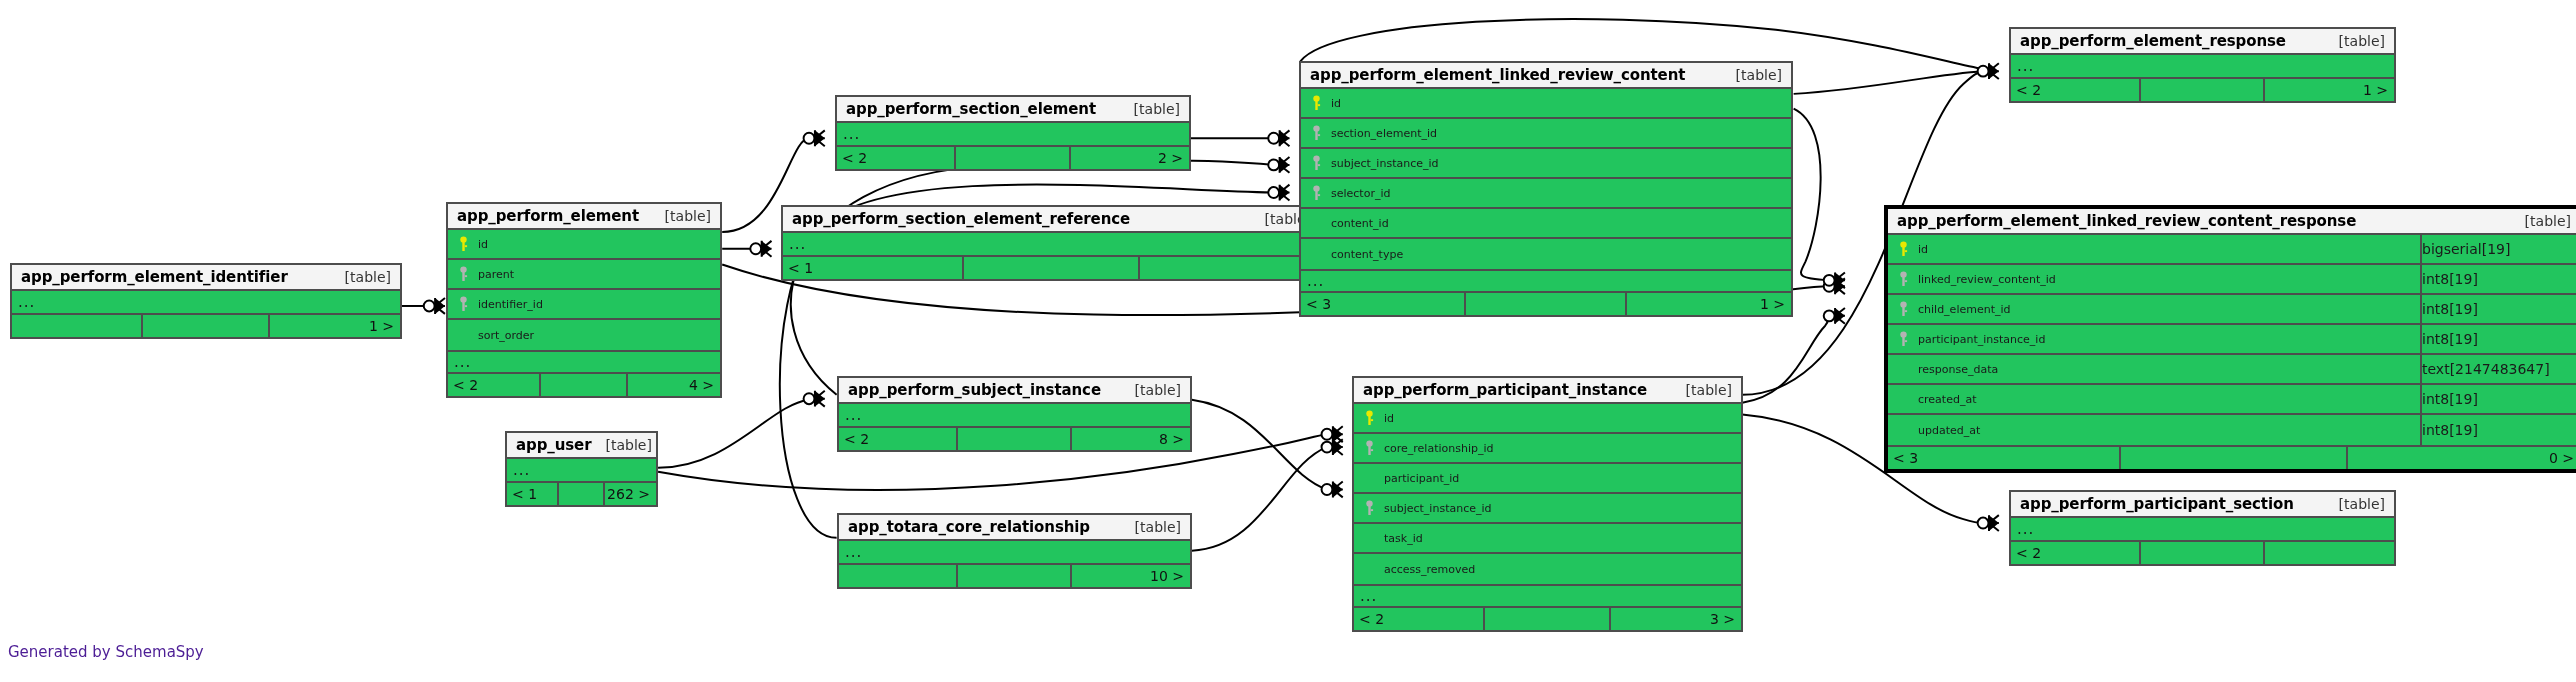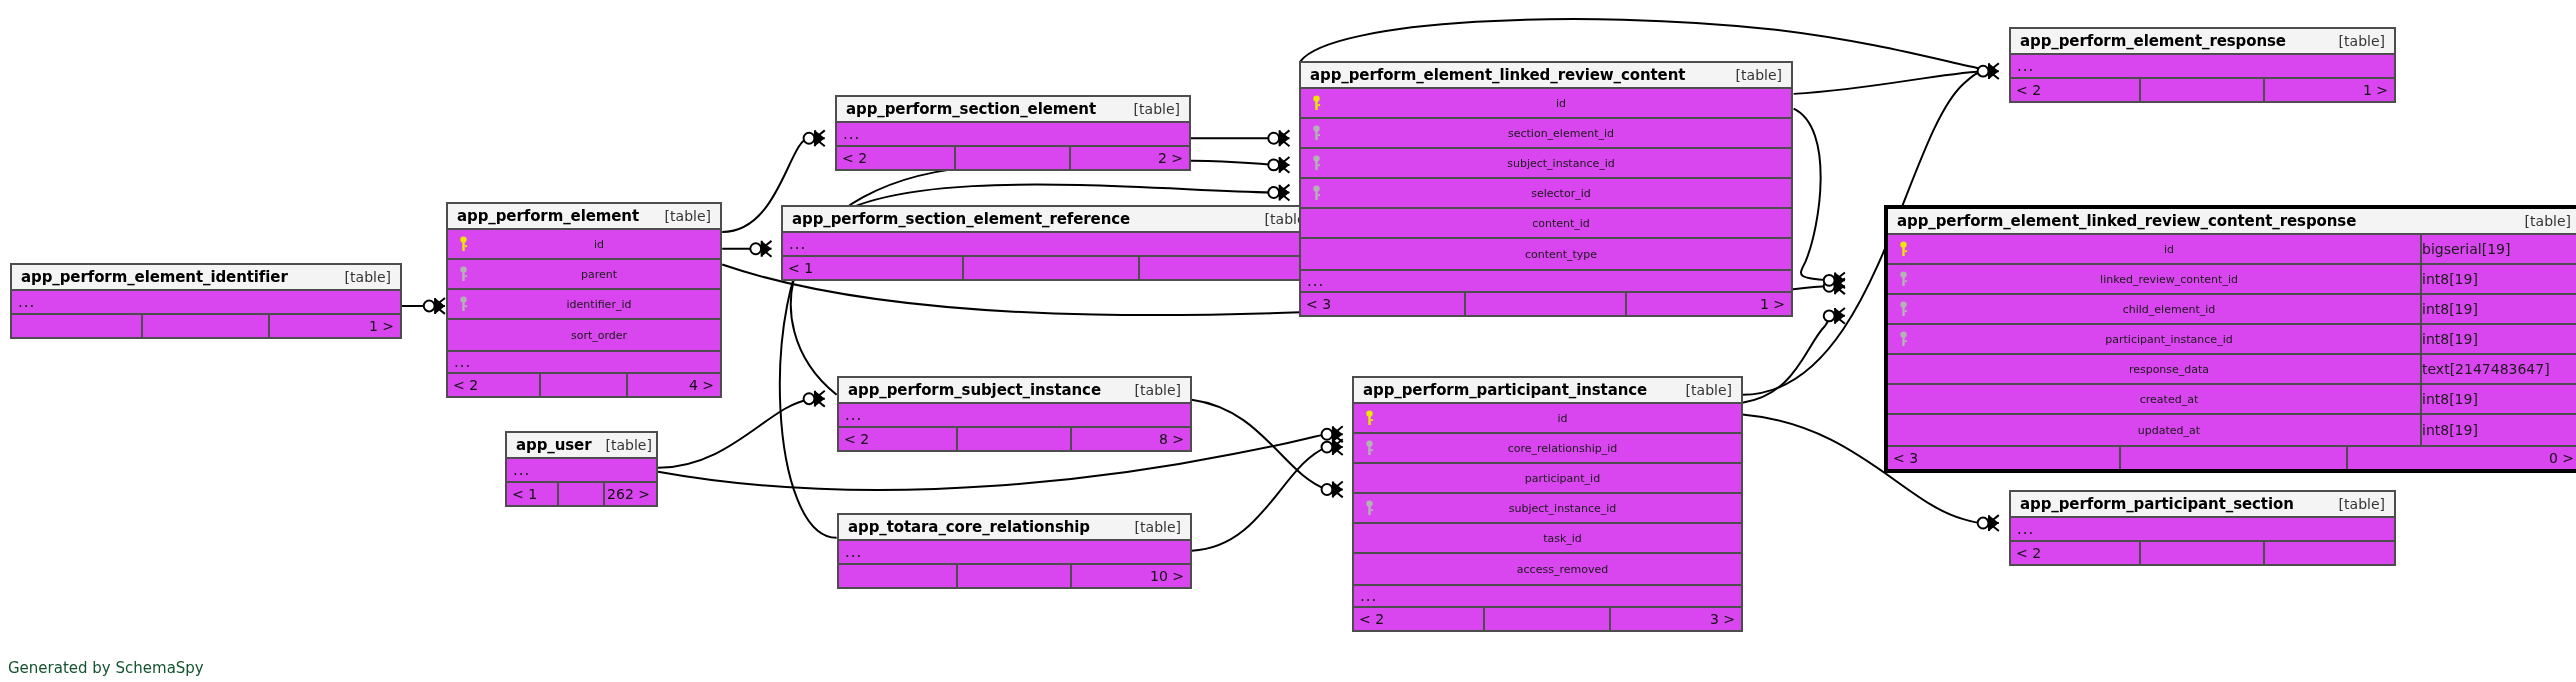--- a/index.html
+++ b/index.html
@@ -1,20 +1,20 @@
 <!DOCTYPE html>
 <html><head>
 <meta charset="utf-8">
 <style>
   html,body{margin:0;padding:0;background:#ffffff;}
   body{font-family:"DejaVu Sans","Liberation Sans",sans-serif;}
   #canvas{position:relative;width:2576px;height:683px;background:#fff;overflow:hidden;}
   #edges{position:absolute;left:0;top:0;width:2576px;height:683px;pointer-events:none;}
 
-  .table{position:absolute;background:#d946ef;border:2px solid #4d4d4d;box-sizing:border-box;text-align:center;}
+  .table{position:absolute;background:#22c55e;border:2px solid #4d4d4d;box-sizing:border-box;}
   .table.focal{border:4px solid #000000;}
 
   .thead{display:flex;align-items:center;justify-content:space-between;
          background:#f4f4f4;border-bottom:2px solid #4d4d4d;box-sizing:border-box;
          padding:0 9px;height:26px;}
   .tname{font-weight:bold;font-size:15px;color:#000;white-space:nowrap;letter-spacing:-0.1px;}
   .ttag{font-size:14px;color:#333;white-space:nowrap;padding-left:14px;}
 
   .cols{display:block;}
   .col{display:flex;align-items:center;height:30px;box-sizing:border-box;
@@ -30,21 +30,21 @@
             padding-left:6px;border-top:2px solid #4d4d4d;box-sizing:border-box;letter-spacing:1px;}
   .ellipsis.noborder{border-top:none;}
 
   .tfoot{display:flex;height:24px;border-top:2px solid #4d4d4d;box-sizing:border-box;}
   .tfoot .f{box-sizing:border-box;font-size:14px;color:#111;display:flex;align-items:center;height:100%;}
   .tfoot .f.left{flex:1 1 0;padding-left:5px;justify-content:flex-start;}
   .tfoot .f.mid{flex:1 1 0;border-left:2px solid #4d4d4d;}
   .tfoot .f.right{flex:1 1 0;border-left:2px solid #4d4d4d;padding-right:6px;justify-content:flex-end;}
 
   .key{width:9px;height:16px;display:block;}
-  .caption{position:absolute;left:8px;top:659px;font-size:15px;color:#14532d;white-space:nowrap;}
+  .caption{position:absolute;left:8px;top:643px;font-size:15px;color:#4c1d95;white-space:nowrap;}
 </style>
 </head>
 <body>
 
 <div id="canvas">
 
   <svg id="edges" viewBox="0 0 2611 692" xmlns="http://www.w3.org/2000/svg">
     <defs>
       <g id="cf">
         <circle cx="-11" cy="0" r="5.5" fill="#fff" stroke="#000" stroke-width="2"></circle>

